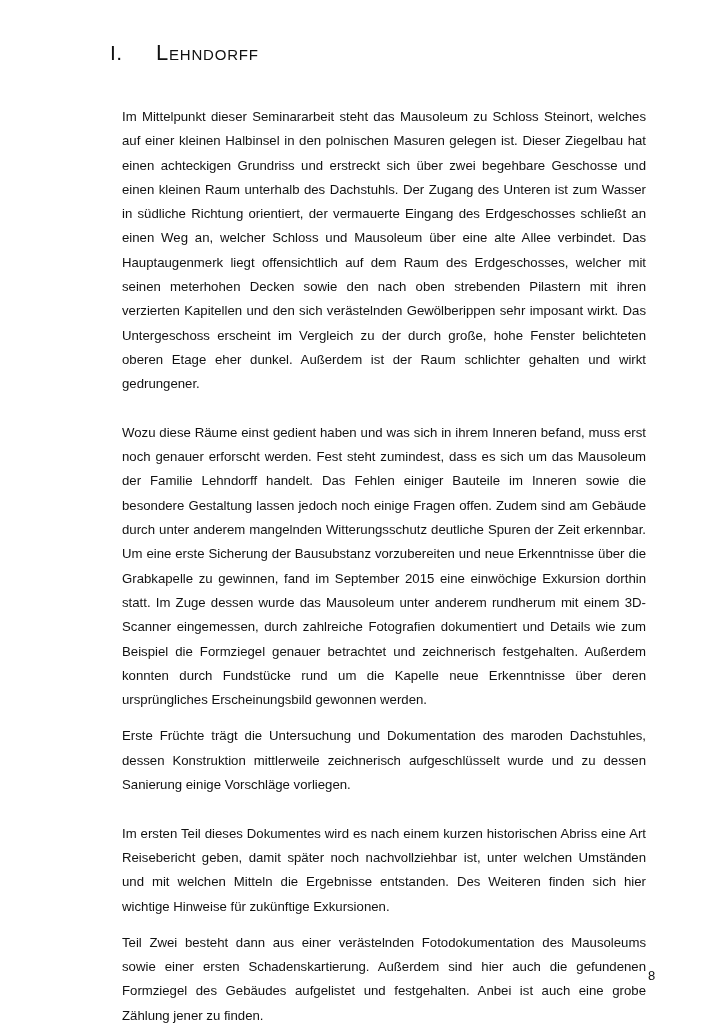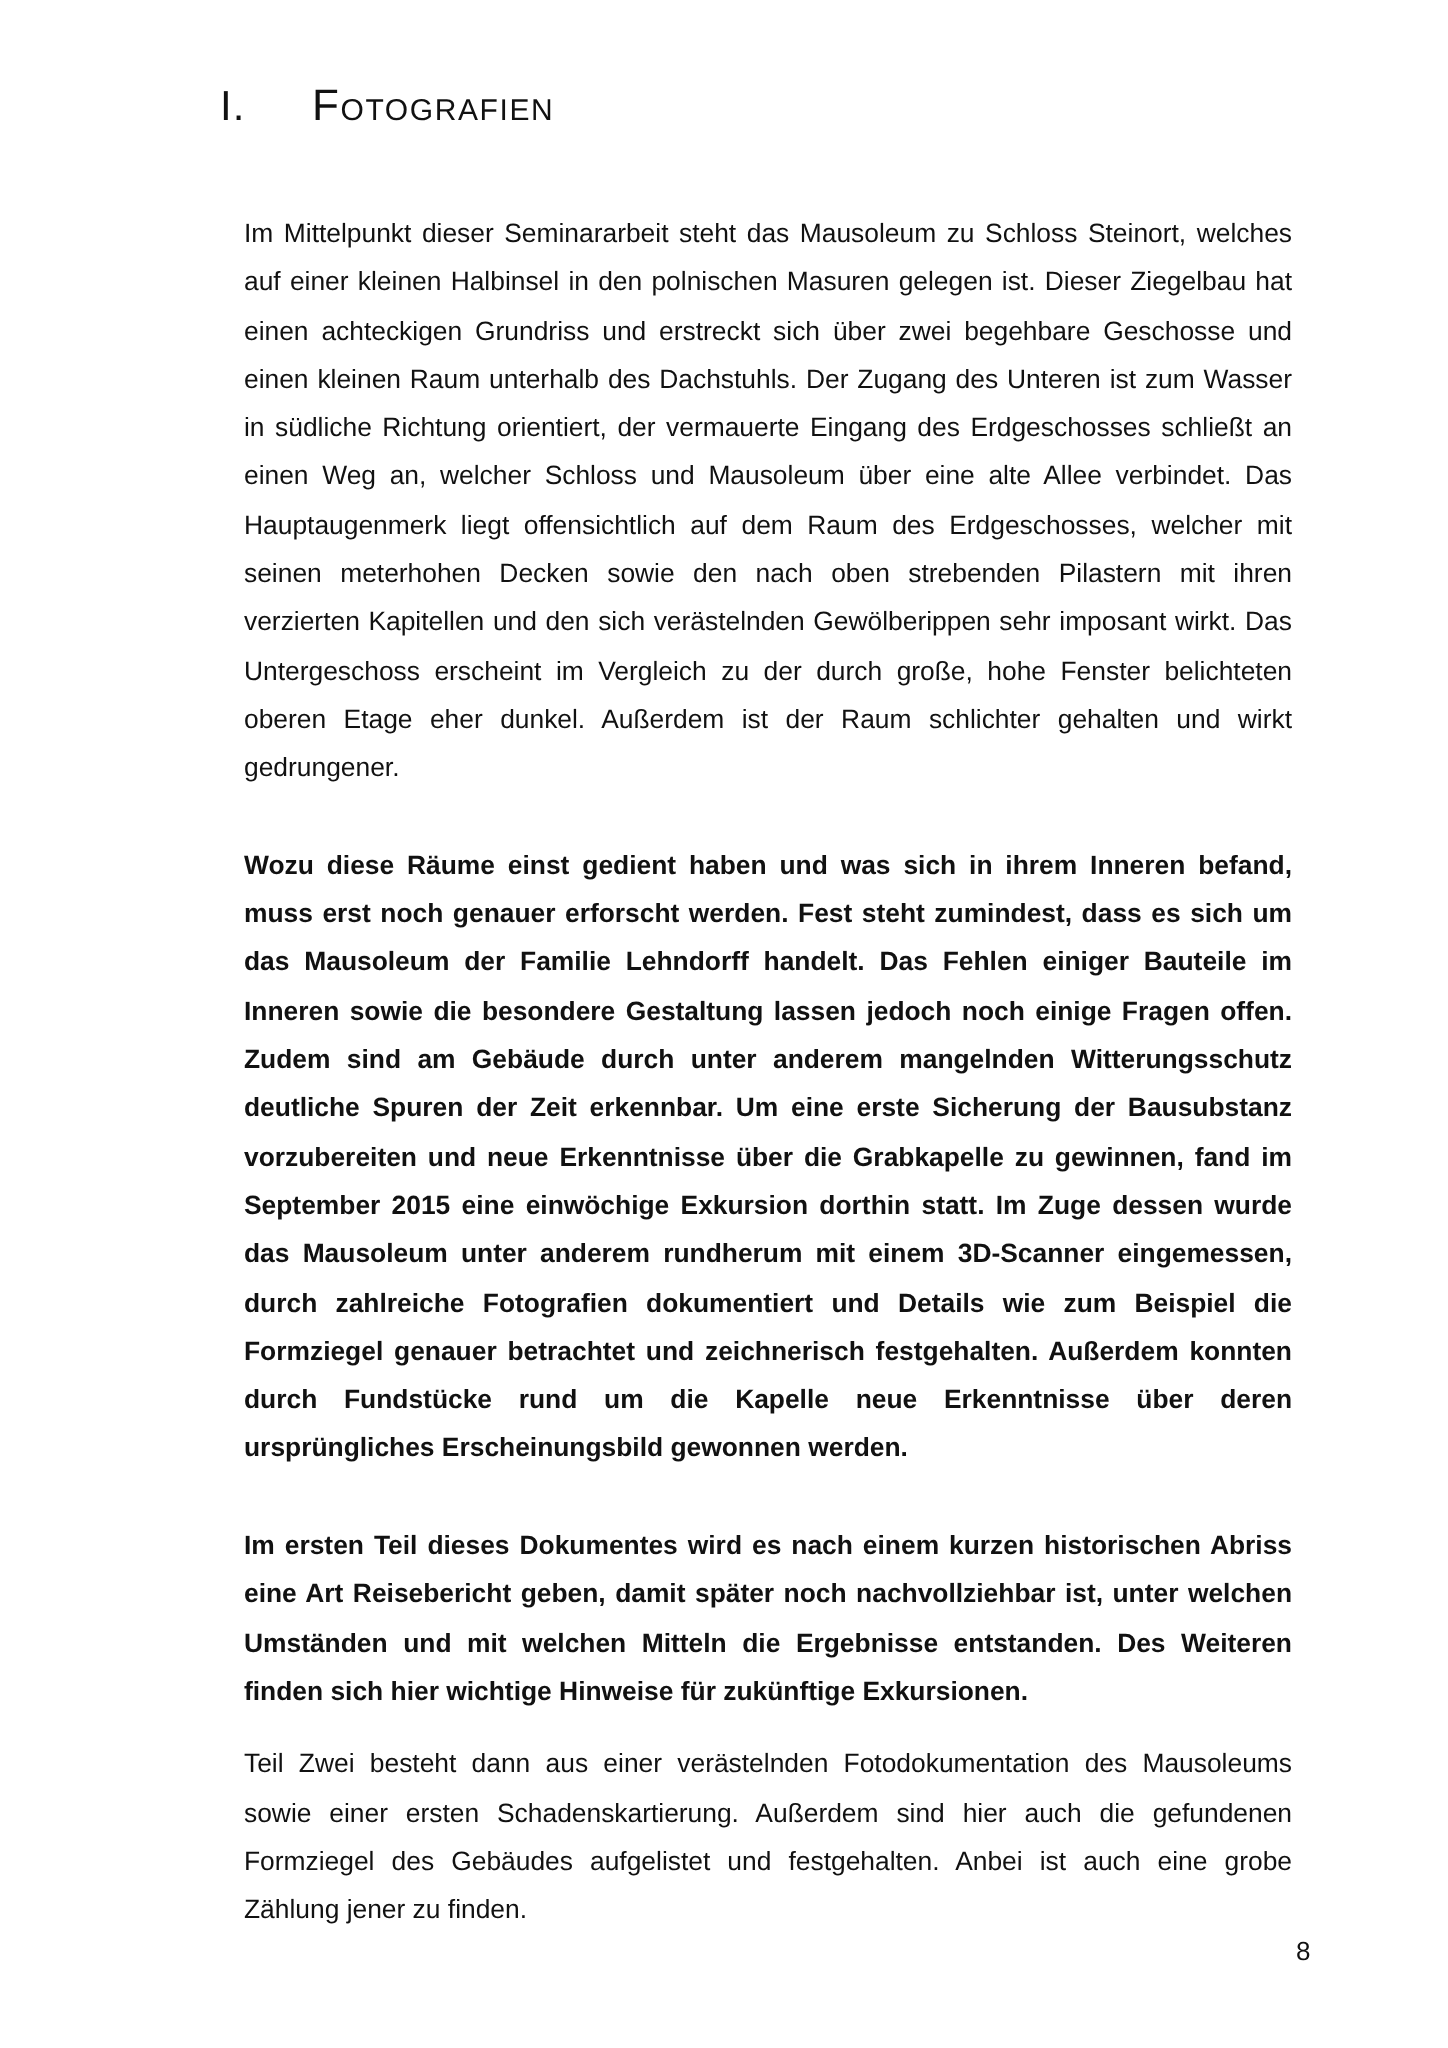--- a/index.html
+++ b/index.html
@@ -12,33 +12,34 @@
       font-size: 21px; letter-spacing: 0.5px; color: #111;
       display: flex; align-items: baseline;
     }
     .heading .num { width: 46px; }
     .heading .title { font-variant: small-caps; font-size: 22px; letter-spacing: 0.8px; }
     .body-text {
       position: absolute; left: 110px; top: 93px; width: 548px;
       font-size: 13.2px; line-height: 24.3px;
     }
     .para { margin: 12px; text-align: justify; }
-    .para.gap { margin-top: 24.3px; font-weight: bold; }
+    .para.gap { margin-top: 24.3px; }
     .page-number {
       position: absolute; left: 648px; top: 968px; font-size: 13px;
     }
   </style>
 </head>
 <body>
 
 <div class="heading">
   <span class="num">I.</span>
-  <span class="title">Fotografien</span>
+  <span class="title">Lehndorff</span>
 </div>
 
 <div class="body-text">
   <p class="para">Im Mittelpunkt dieser Seminararbeit steht das Mausoleum zu Schloss Steinort, welches auf einer kleinen Halbinsel in den polnischen Masuren gelegen ist. Dieser Ziegelbau hat einen achteckigen Grundriss und erstreckt sich über zwei begehbare Geschosse und einen kleinen Raum unterhalb des Dachstuhls. Der Zugang des Unteren ist zum Wasser in südliche Richtung orientiert, der vermauerte Eingang des Erdgeschosses schließt an einen Weg an, welcher Schloss und Mausoleum über eine alte Allee verbindet. Das Hauptaugenmerk liegt offensichtlich auf dem Raum des Erdgeschosses, welcher mit seinen meterhohen Decken sowie den nach oben strebenden Pilastern mit ihren verzierten Kapitellen und den sich verästelnden Gewölberippen sehr imposant wirkt. Das Untergeschoss erscheint im Vergleich zu der durch große, hohe Fenster belichteten oberen Etage eher dunkel. Außerdem ist der Raum schlichter gehalten und wirkt gedrungener.</p>
   <p class="para gap">Wozu diese Räume einst gedient haben und was sich in ihrem Inneren befand, muss erst noch genauer erforscht werden. Fest steht zumindest, dass es sich um das Mausoleum der Familie Lehndorff handelt. Das Fehlen einiger Bauteile im Inneren sowie die besondere Gestaltung lassen jedoch noch einige Fragen offen. Zudem sind am Gebäude durch unter anderem mangelnden Witterungsschutz deutliche Spuren der Zeit erkennbar. Um eine erste Sicherung der Bausubstanz vorzubereiten und neue Erkenntnisse über die Grabkapelle zu gewinnen, fand im September 2015 eine einwöchige Exkursion dorthin statt. Im Zuge dessen wurde das Mausoleum unter anderem rundherum mit einem 3D-Scanner eingemessen, durch zahlreiche Fotografien dokumentiert und Details wie zum Beispiel die Formziegel genauer betrachtet und zeichnerisch festgehalten. Außerdem konnten durch Fundstücke rund um die Kapelle neue Erkenntnisse über deren ursprüngliches Erscheinungsbild gewonnen werden.</p>
+  <p class="para">Erste Früchte trägt die Untersuchung und Dokumentation des maroden Dachstuhles, dessen Konstruktion mittlerweile zeichnerisch aufgeschlüsselt wurde und zu dessen Sanierung  einige Vorschläge vorliegen.</p>
   <p class="para gap">Im ersten Teil dieses Dokumentes wird es nach einem kurzen historischen Abriss eine Art Reisebericht geben, damit später noch nachvollziehbar ist, unter welchen Umständen und mit welchen Mitteln die Ergebnisse entstanden. Des Weiteren finden sich hier wichtige Hinweise für zukünftige Exkursionen.</p>
   <p class="para">Teil Zwei besteht dann aus einer verästelnden Fotodokumentation des Mausoleums sowie einer ersten Schadenskartierung. Außerdem sind hier auch die gefundenen Formziegel des Gebäudes aufgelistet und festgehalten. Anbei ist auch eine grobe Zählung jener zu finden.</p>
 </div>
 
 <div class="page-number">8</div>
 
 </body></html>

